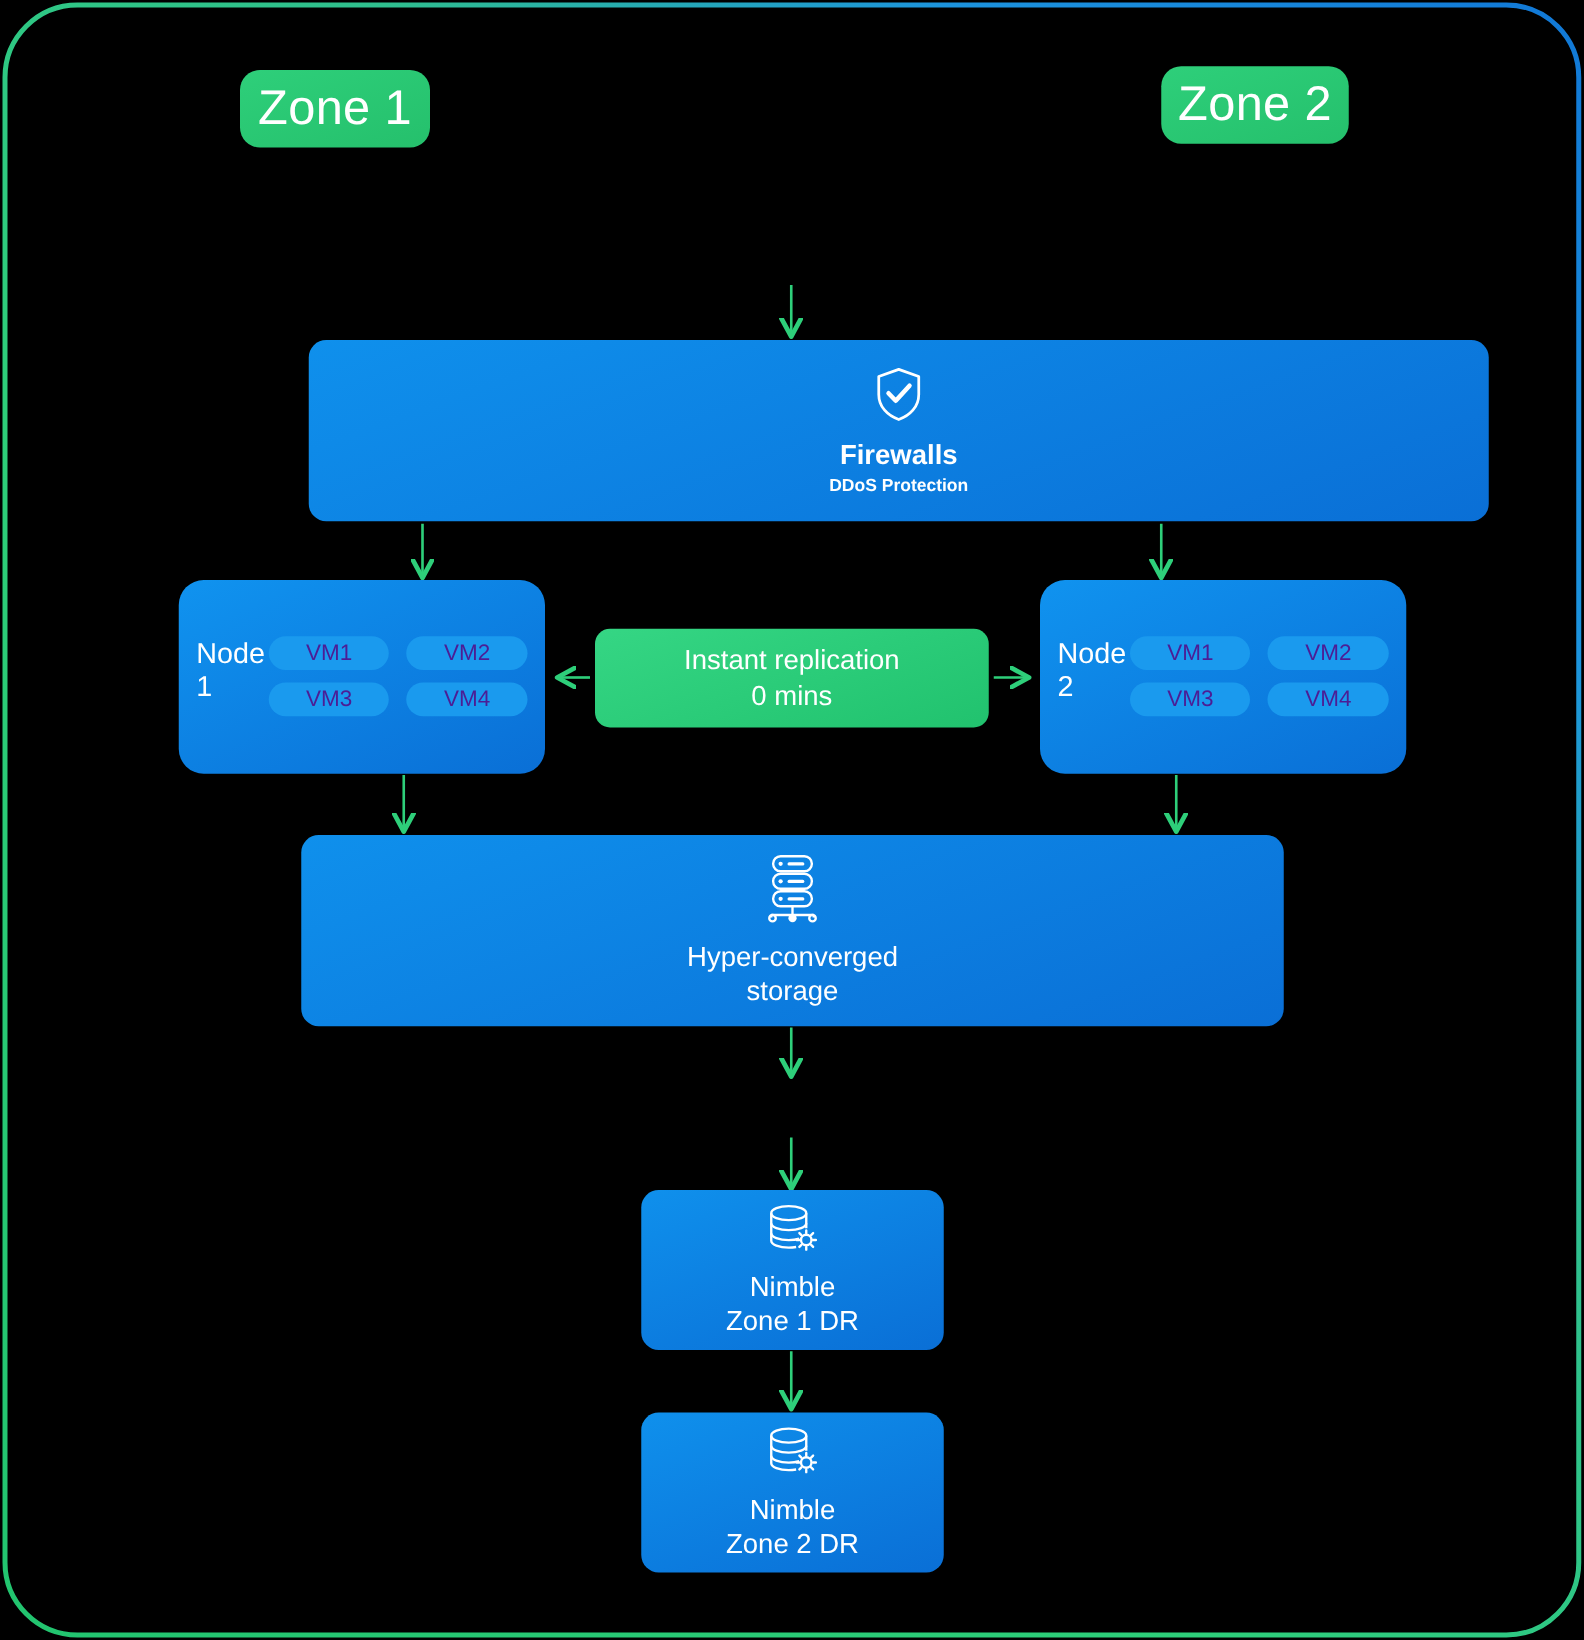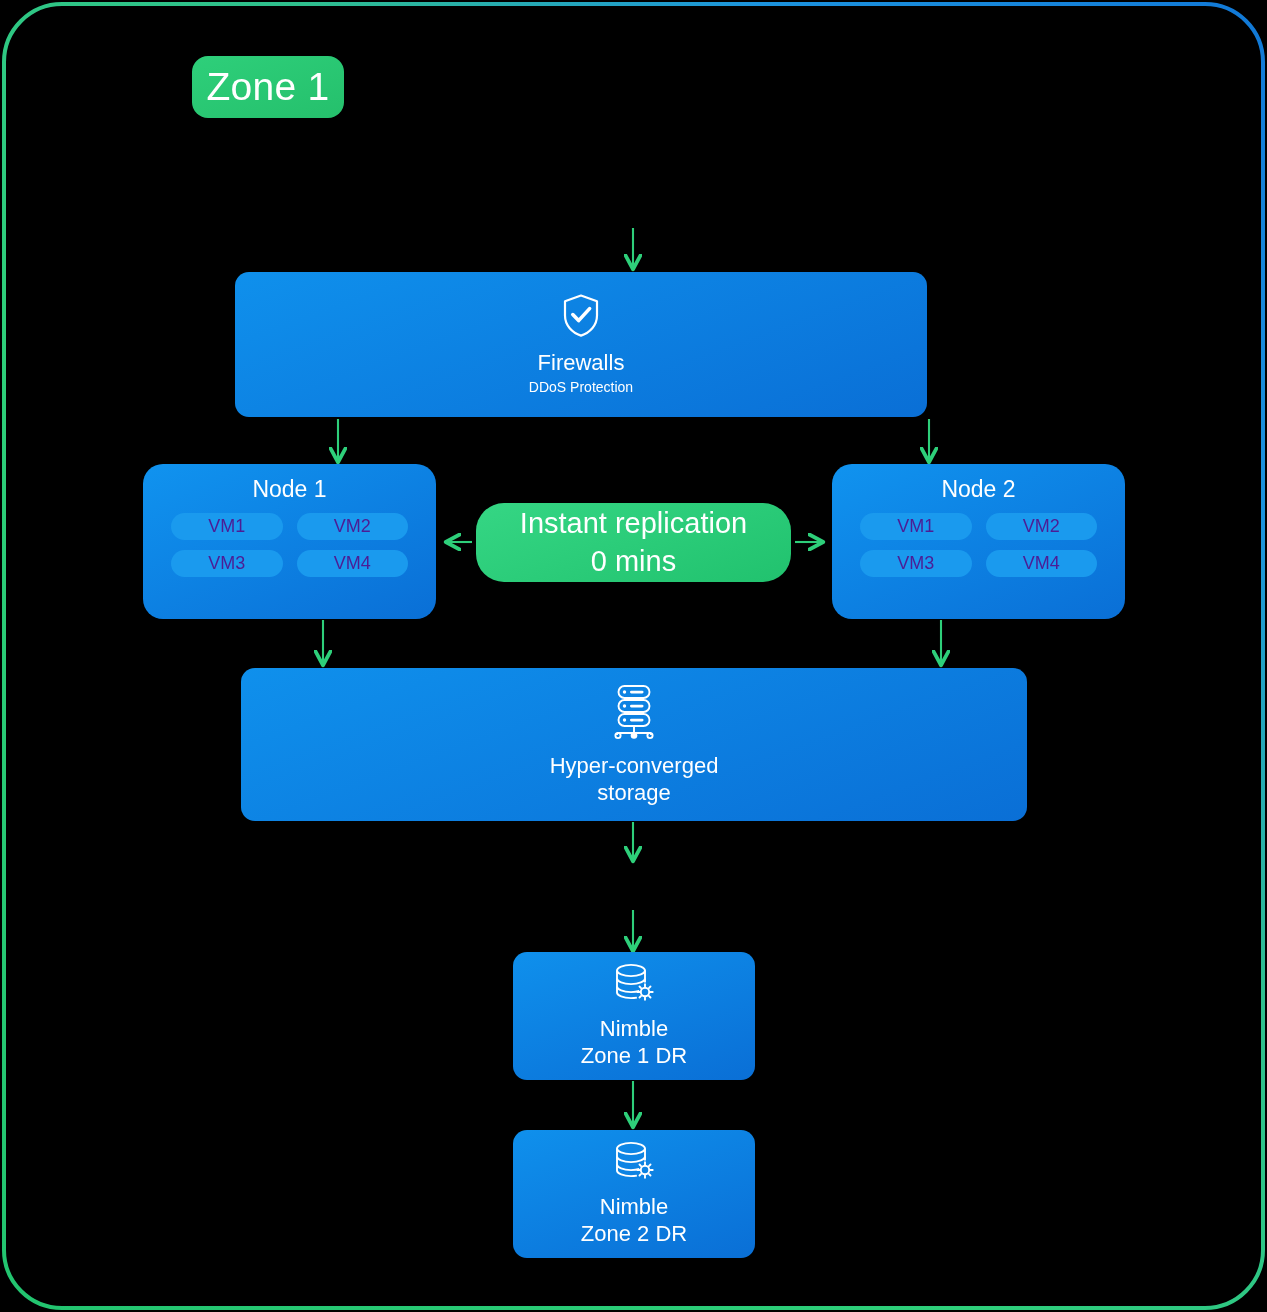--- a/index.html
+++ b/index.html
@@ -42,40 +42,40 @@
 
   .www-label { font-size: 19px; margin-top: 2px; letter-spacing: .5px; }
 
   .icon { display: block; }
 
   
   .node {
     background: linear-gradient(155deg, #1093ef 0%, #0a6fd6 100%);
     border-radius: 20px;
     color: #fff;
-    padding: 12px 28px 14px;
-    display: flex; flex-direction: column; align-items: center;
+    padding: 12px 14px 14px;
+    display: flex; flex-direction: row; align-items: center;
   }
   .node-title { font-size: 23px; margin-bottom: 10px; }
   .vm-grid { display: grid; grid-template-columns: 1fr 1fr; gap: 10px 14px; width: 100%; }
   .vm {
     background: #1a9aee;
     border-radius: 22px;
     height: 27px;
     display: flex; align-items: center; justify-content: center;
     font-size: 18px; color: #4c1d95;
   }
 
   .repl-box {
     background: linear-gradient(160deg, #35d684 0%, #21c26e 100%);
-    border-radius: 28px;
+    border-radius: 12px;
     color: #fff;
     display: flex; align-items: center; justify-content: center;
     text-align: center;
-    font-size: 29px; line-height: 1.28;
+    font-size: 22px; line-height: 1.28;
   }
 
   .pill-green {
     background: linear-gradient(160deg, #32d27f 0%, #22c470 100%);
     border-radius: 999px;
     color: #fff;
     display: flex; align-items: center; justify-content: center;
     font-size: 19px;
   }
 
@@ -126,23 +126,26 @@
       <line x1="472" y1="542" x2="447" y2="542"></line>
 
       <line x1="795" y1="542" x2="822" y2="542"></line>
     </g>
   </svg>
 
   <div class="abs zone-badge" style="left:192px; top:56px; width:152px; height:62px;">
     <span>Zone 1</span>
   </div>
 
-
-
-  <div class="abs bluebox" style="left:235px; top:272px; width:692px; height:145px;">
+  <div class="abs zone-badge" style="left:929px; top:53px; width:150px; height:62px;">
+    <span>Zone 2</span>
+  </div>
+
+
+  <div class="abs bluebox" style="left:247px; top:272px; width:944px; height:145px;font-weight:bold;">
     <span class="icon" style="margin-bottom:8px;">
       <svg width="40" height="45" viewBox="0 0 40 45">
         <path d="M20 2.5 L36 8.2 V22.5 C36 32.5 28.8 39.6 20 42.6 C11.2 39.6 4 32.5 4 22.5 V8.2 Z" fill="none" stroke="#ffffff" stroke-width="2.2" stroke-linejoin="round"></path>
         <path d="M11.8 21.6 L17.6 27.6 L28.6 15.6" fill="none" stroke="#ffffff" stroke-width="3.6" stroke-linecap="round" stroke-linejoin="round"></path>
       </svg>
     </span>
     <span class="box-title">Firewalls</span>
     <span class="box-sub">DDoS Protection</span>
   </div>
 

